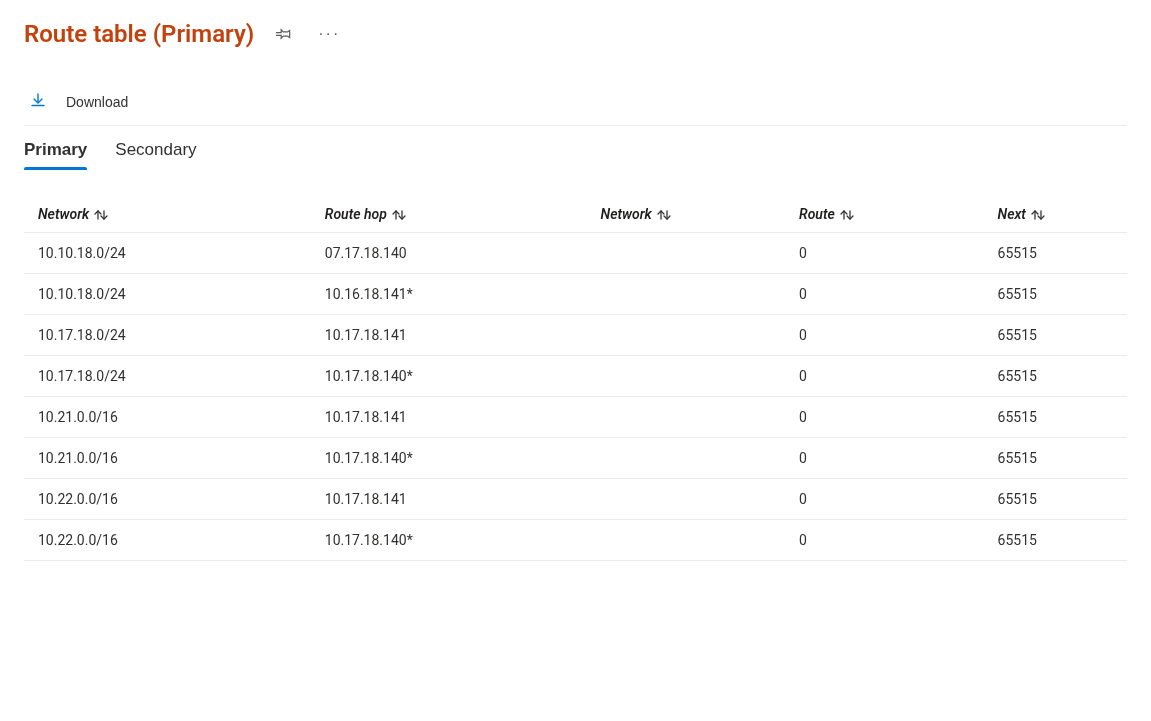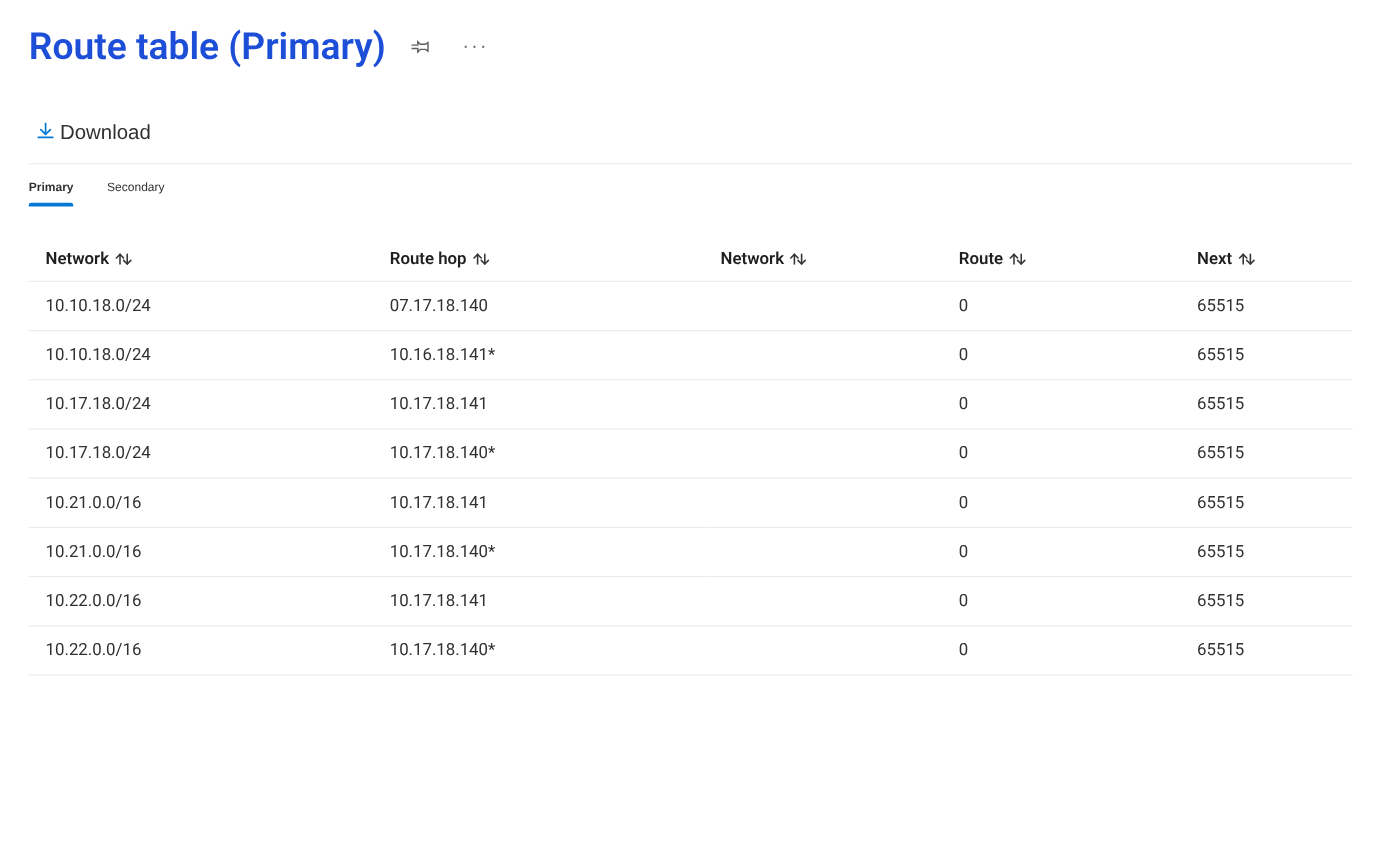--- a/index.html
+++ b/index.html
@@ -15,23 +15,23 @@
     padding: 20px 24px;
     width: 1151px;
   }
   .header-row {
     display: flex;
     align-items: center;
     gap: 18px;
     margin-bottom: 34px;
   }
   .page-title {
-    font-size: 31px;
+    font-size: 24px;
     font-weight: 600;
-    color: #1d4ed8;
+    color: #c2410c;
     margin: 0;
   }
   .header-icon-btn {
     background: none;
     border: none;
     padding: 4px;
     cursor: pointer;
     color: #605e5c;
     display: inline-flex;
     align-items: center;
@@ -51,41 +51,42 @@
     align-items: center;
     padding: 6px 0 10px 0;
     border-bottom: 1px solid #edebe9;
   }
   .command-btn {
     background: none;
     border: none;
     padding: 4px 6px;
     cursor: pointer;
     display: inline-flex;
-    gap: 4px;
-    font-size: 17px;
+    align-items: center;
+    gap: 20px;
+    font-size: 14px;
     color: #323130;
   }
   .command-btn svg {
     color: #0078d4;
   }
   .tab-strip {
     display: flex;
     align-items: flex-end;
     padding-top: 10px;
     gap: 28px;
     border-bottom: 0;
     margin-bottom: 28px;
   }
   .tab {
     background: none;
     border: none;
     padding: 4px 0 8px 0;
     cursor: pointer;
-    font-size: 10px;
+    font-size: 17px;
     color: #323130;
     position: relative;
   }
   .tab.active {
     font-weight: 600;
   }
   .tab.active::after {
     content: "";
     position: absolute;
     left: 0;
@@ -107,20 +108,21 @@
     border-bottom: 1px solid #edebe9;
     font-size: 14px;
   }
   table.route-table th {
     font-weight: 600;
     color: #201f1e;
     font-size: 14px;
     padding-top: 10px;
     padding-bottom: 10px;
     white-space: nowrap;
+    font-style: italic;
   }
   .sort-icon {
     display: inline-flex;
     align-items: center;
     vertical-align: middle;
     margin-left: 4px;
     opacity: 0.9;
   }
   .sort-icon svg {
     display: block;

